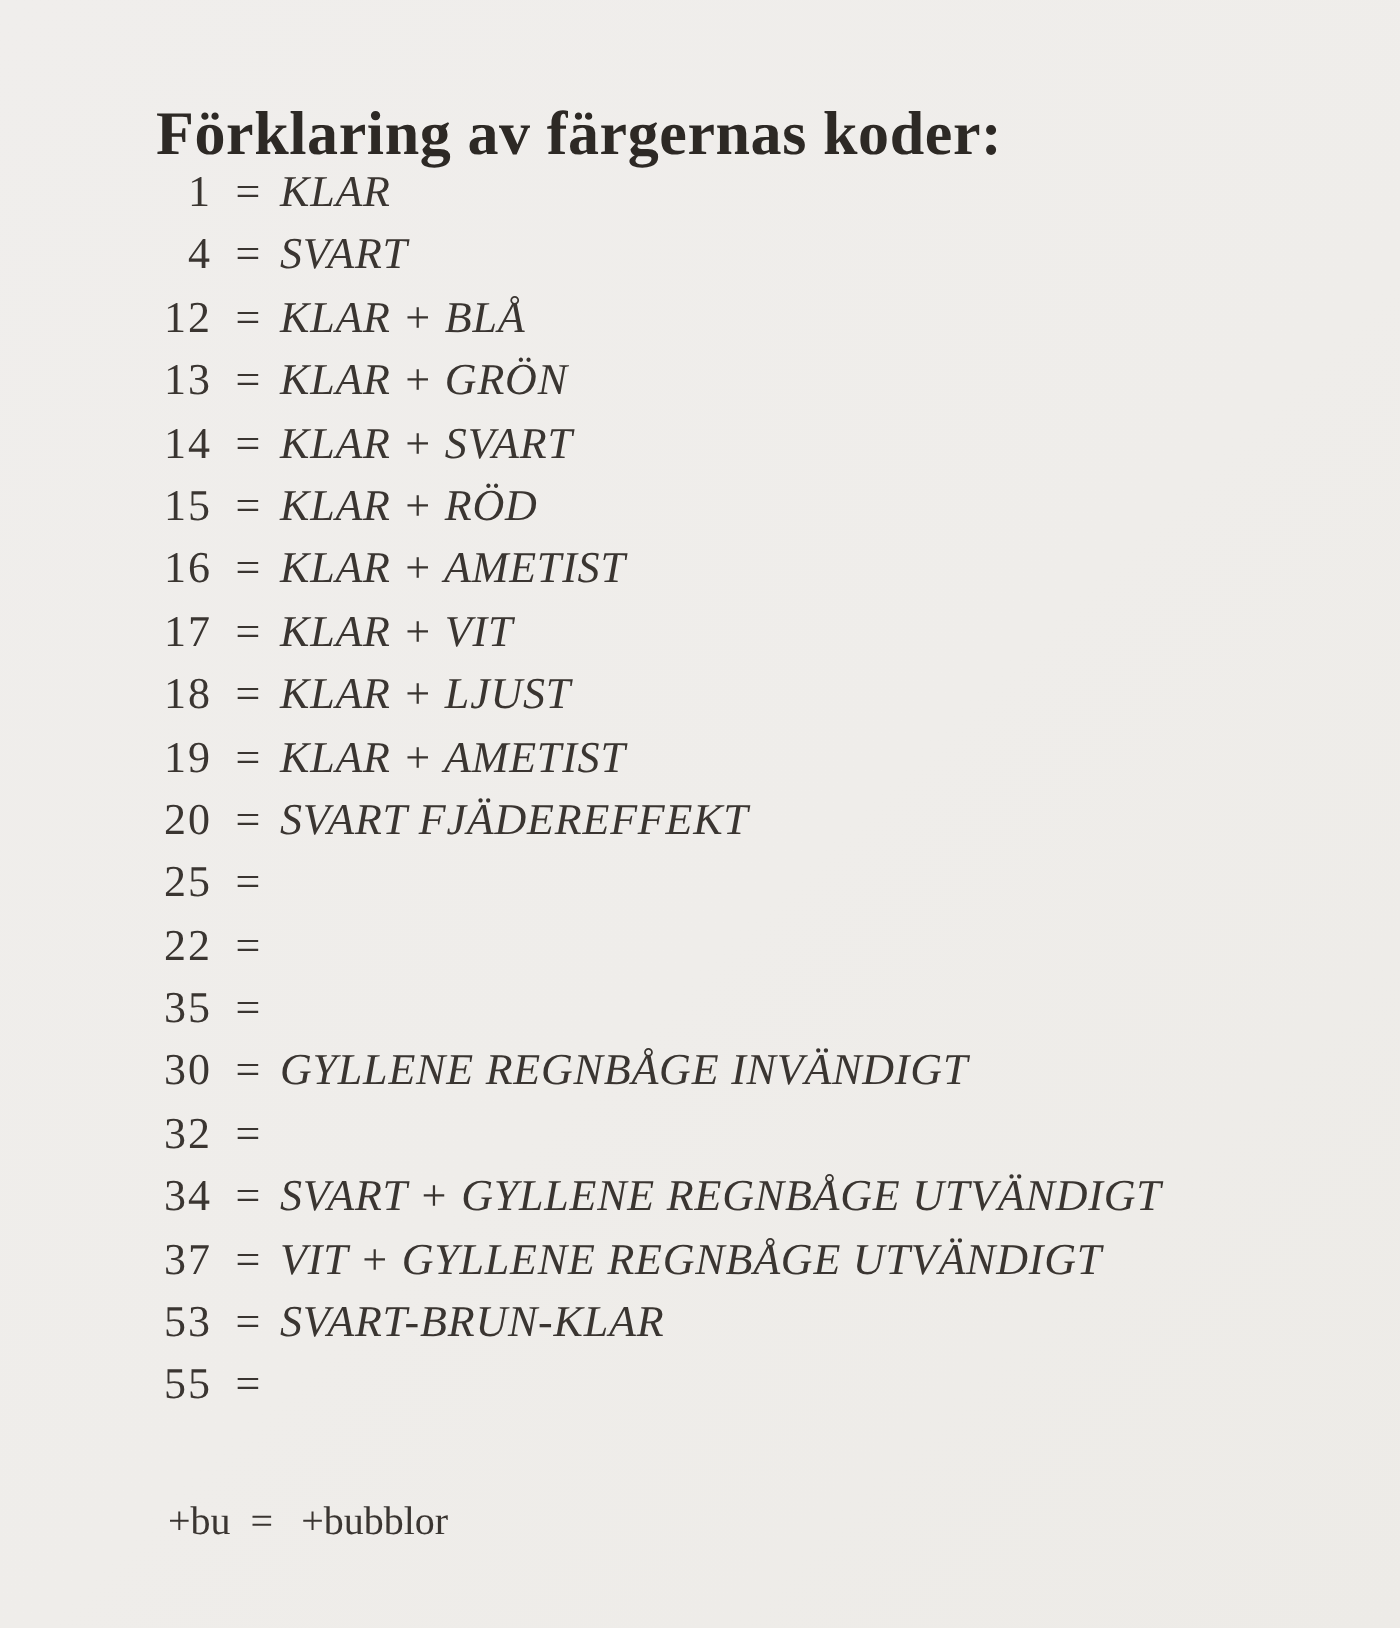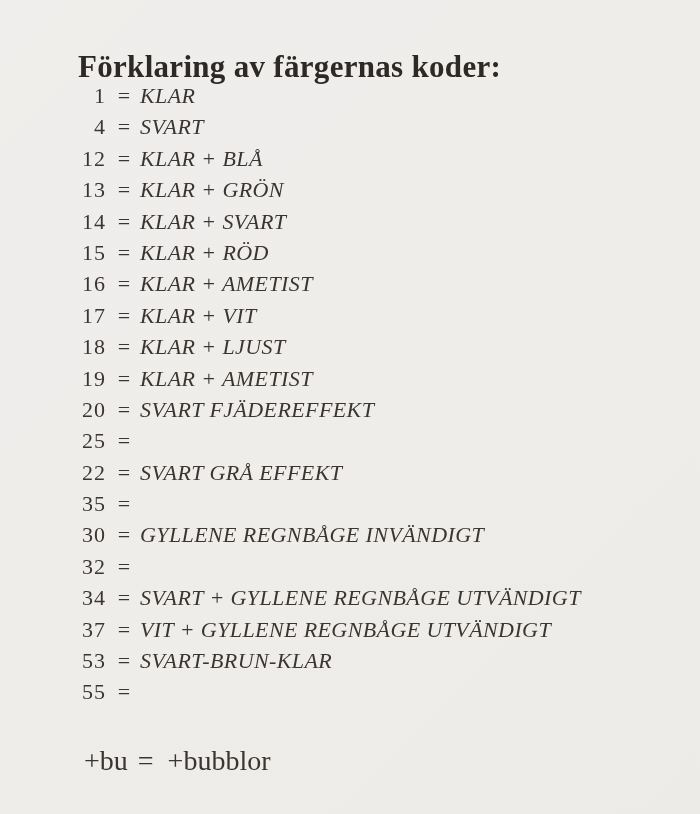--- a/index.html
+++ b/index.html
@@ -53,21 +53,21 @@
     text-align: center;
   }
   .code-name {
     letter-spacing: 0.4px;
     font-style: italic;
   }
   .footnote {
     position: absolute;
     left: 84px;
     top: 746px;
-    font-size: 28px;
+    font-size: 20px;
     line-height: 30px;
     white-space: nowrap;
   }
   .footnote .fn-eq {
     display: inline-block;
     margin: 0 14px 0 10px;
   }
 </style>
 </head>
 <body>
@@ -144,21 +144,20 @@
     </div>
 
     <div class="code-row">
       <span class="code-num">25</span>
       <span class="code-eq">=</span>
     </div>
 
     <div class="code-row">
       <span class="code-num">22</span>
       <span class="code-eq">=</span>
-      <span class="code-name">SVART GRÅ EFFEKT</span>
     </div>
 
     <div class="code-row">
       <span class="code-num">35</span>
       <span class="code-eq">=</span>
     </div>
 
     <div class="code-row">
       <span class="code-num">30</span>
       <span class="code-eq">=</span>

